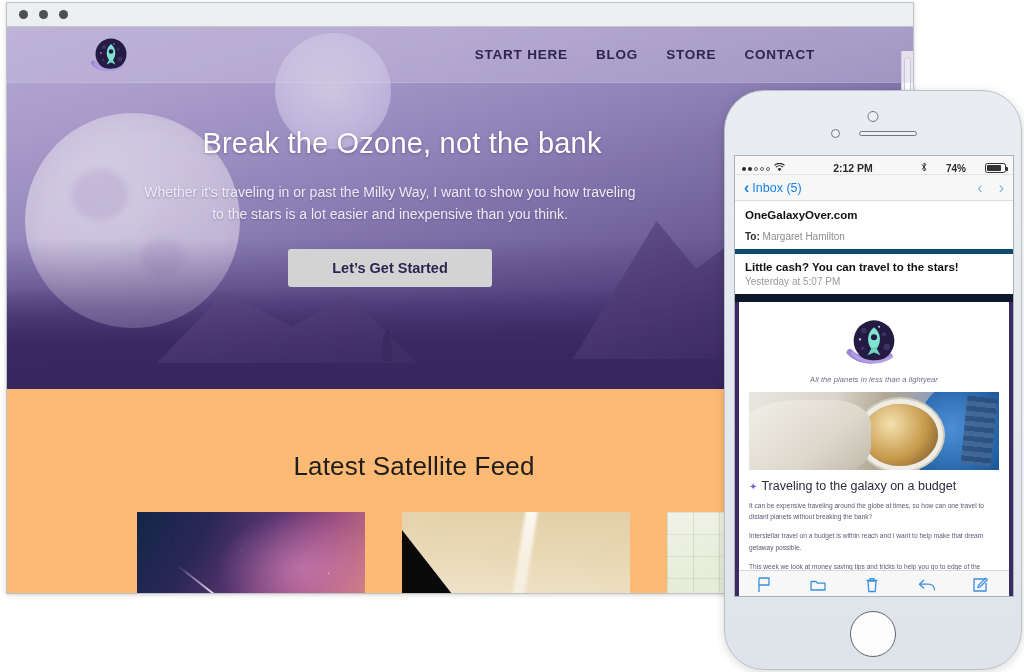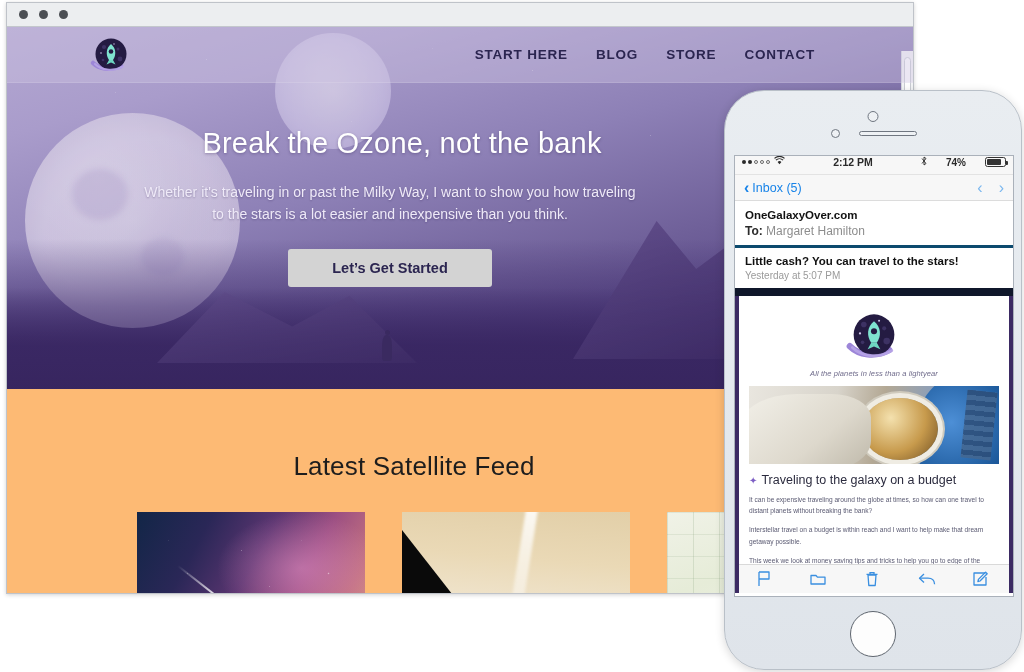--- a/index.html
+++ b/index.html
@@ -236,21 +236,21 @@
     position:absolute; left: 134px; top: 40px; width: 58px; height: 5px;
     border-radius: 3px; background:#eef1f4; border:1.2px solid #6f7680;
   }
   .screen {
     position: absolute; left: 9px; top: 64px; width: 280px; height: 442px;
     background:#fff; border: 1px solid #aab1ba; overflow: hidden;
   }
   
   .statusbar {
     height: 19px; background:#f7f7f7; border-bottom:1px solid #e3e3e3;
-    display:flex; align-items:flex-start; justify-content:space-between;
+    display:flex; align-items:flex-end; justify-content:space-between;
     padding: 0 7px; font-size: 10.5px; color:#2a2a2a; font-weight:bold;
   }
   .sb-left { display:flex; align-items:center; gap:4px; }
   .sig { display:flex; align-items:center; gap:2px; }
   .sig i { width:4px; height:4px; border-radius:50%; background:#2a2a2a; display:block; }
   .sig i.off { background:transparent; border:1px solid #6a6a6a; }
   .wifi { font-size: 11px; line-height:1; }
   .sb-right { display:flex; align-items:center; gap:19px; font-size:10px; }
   .batt {
     width: 21px; height: 10px; border:1px solid #333; border-radius:2.5px;
@@ -265,23 +265,23 @@
   
   .mailnav {
     height: 26px; background:#f7f7f7; border-bottom:1px solid #dcdcdc;
     display:flex; align-items:center; justify-content:space-between; padding: 0 9px;
   }
   .back { display:flex; align-items:center; gap:3px; color:#1783e8; font-size:12.5px; }
   .chevl { font-size: 16px; line-height:1; font-weight:bold; }
   .updown { display:flex; gap:16px; color:#7cb8ef; font-size:16px; font-weight:300; }
 
   
-  .mailhead { background:#fff; padding: 8px 10px 7px; border-bottom:3px solid #0c4a6e; }
+  .mailhead { background:#fff; padding: 8px 10px 7px; border-bottom:5px solid #0c4a6e; }
   .from { font-size: 11.5px; font-weight:bold; color:#111; }
-  .to { font-size: 12px; color:#8d8d8d; margin-top:3px; }
+  .to { font-size: 10px; color:#8d8d8d; margin-top:10px; }
   .to b { color:#2b2b2b; font-weight:bold; }
   .subjwrap { background:#fff; padding: 7px 10px 7px; border-bottom: 8px solid #0f172a; }
   .subject { font-size: 11.5px; font-weight:bold; color:#111; }
   .mdate { font-size: 10px; color:#9a9a9a; margin-top:3px; }
 
   
   .mailbody {
     background:#fff; height: 297px; overflow:hidden; position:relative;
     border-left: 4px solid #3b2a63; border-right: 4px solid #3b2a63;
   }

